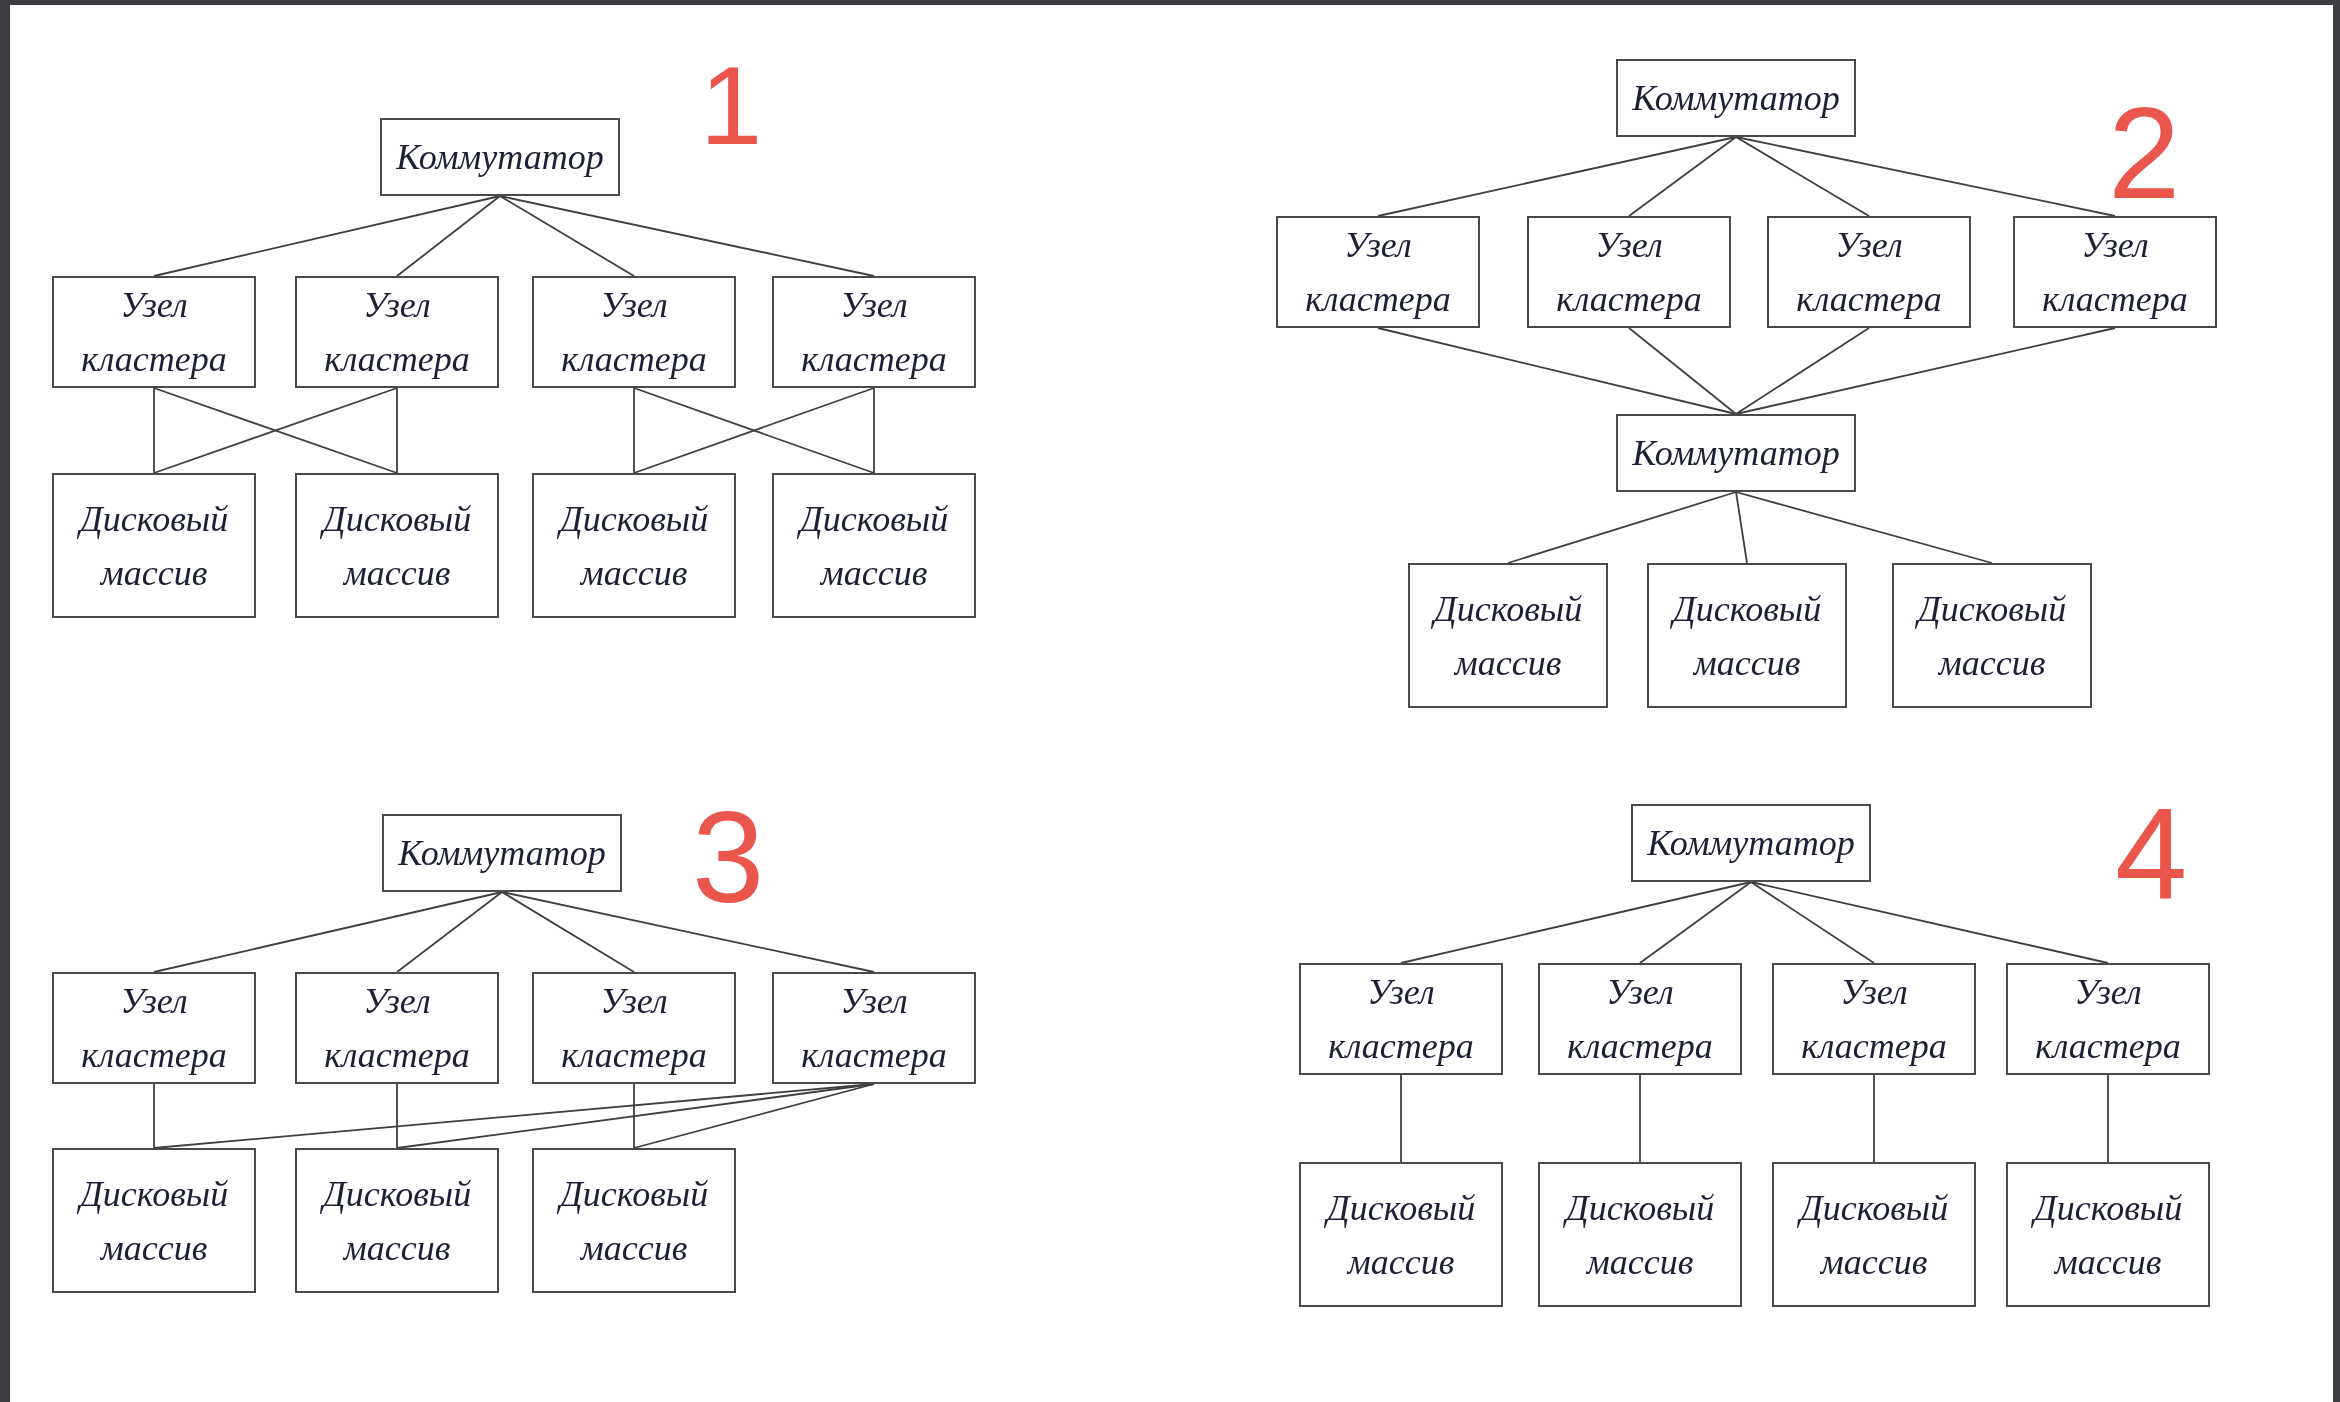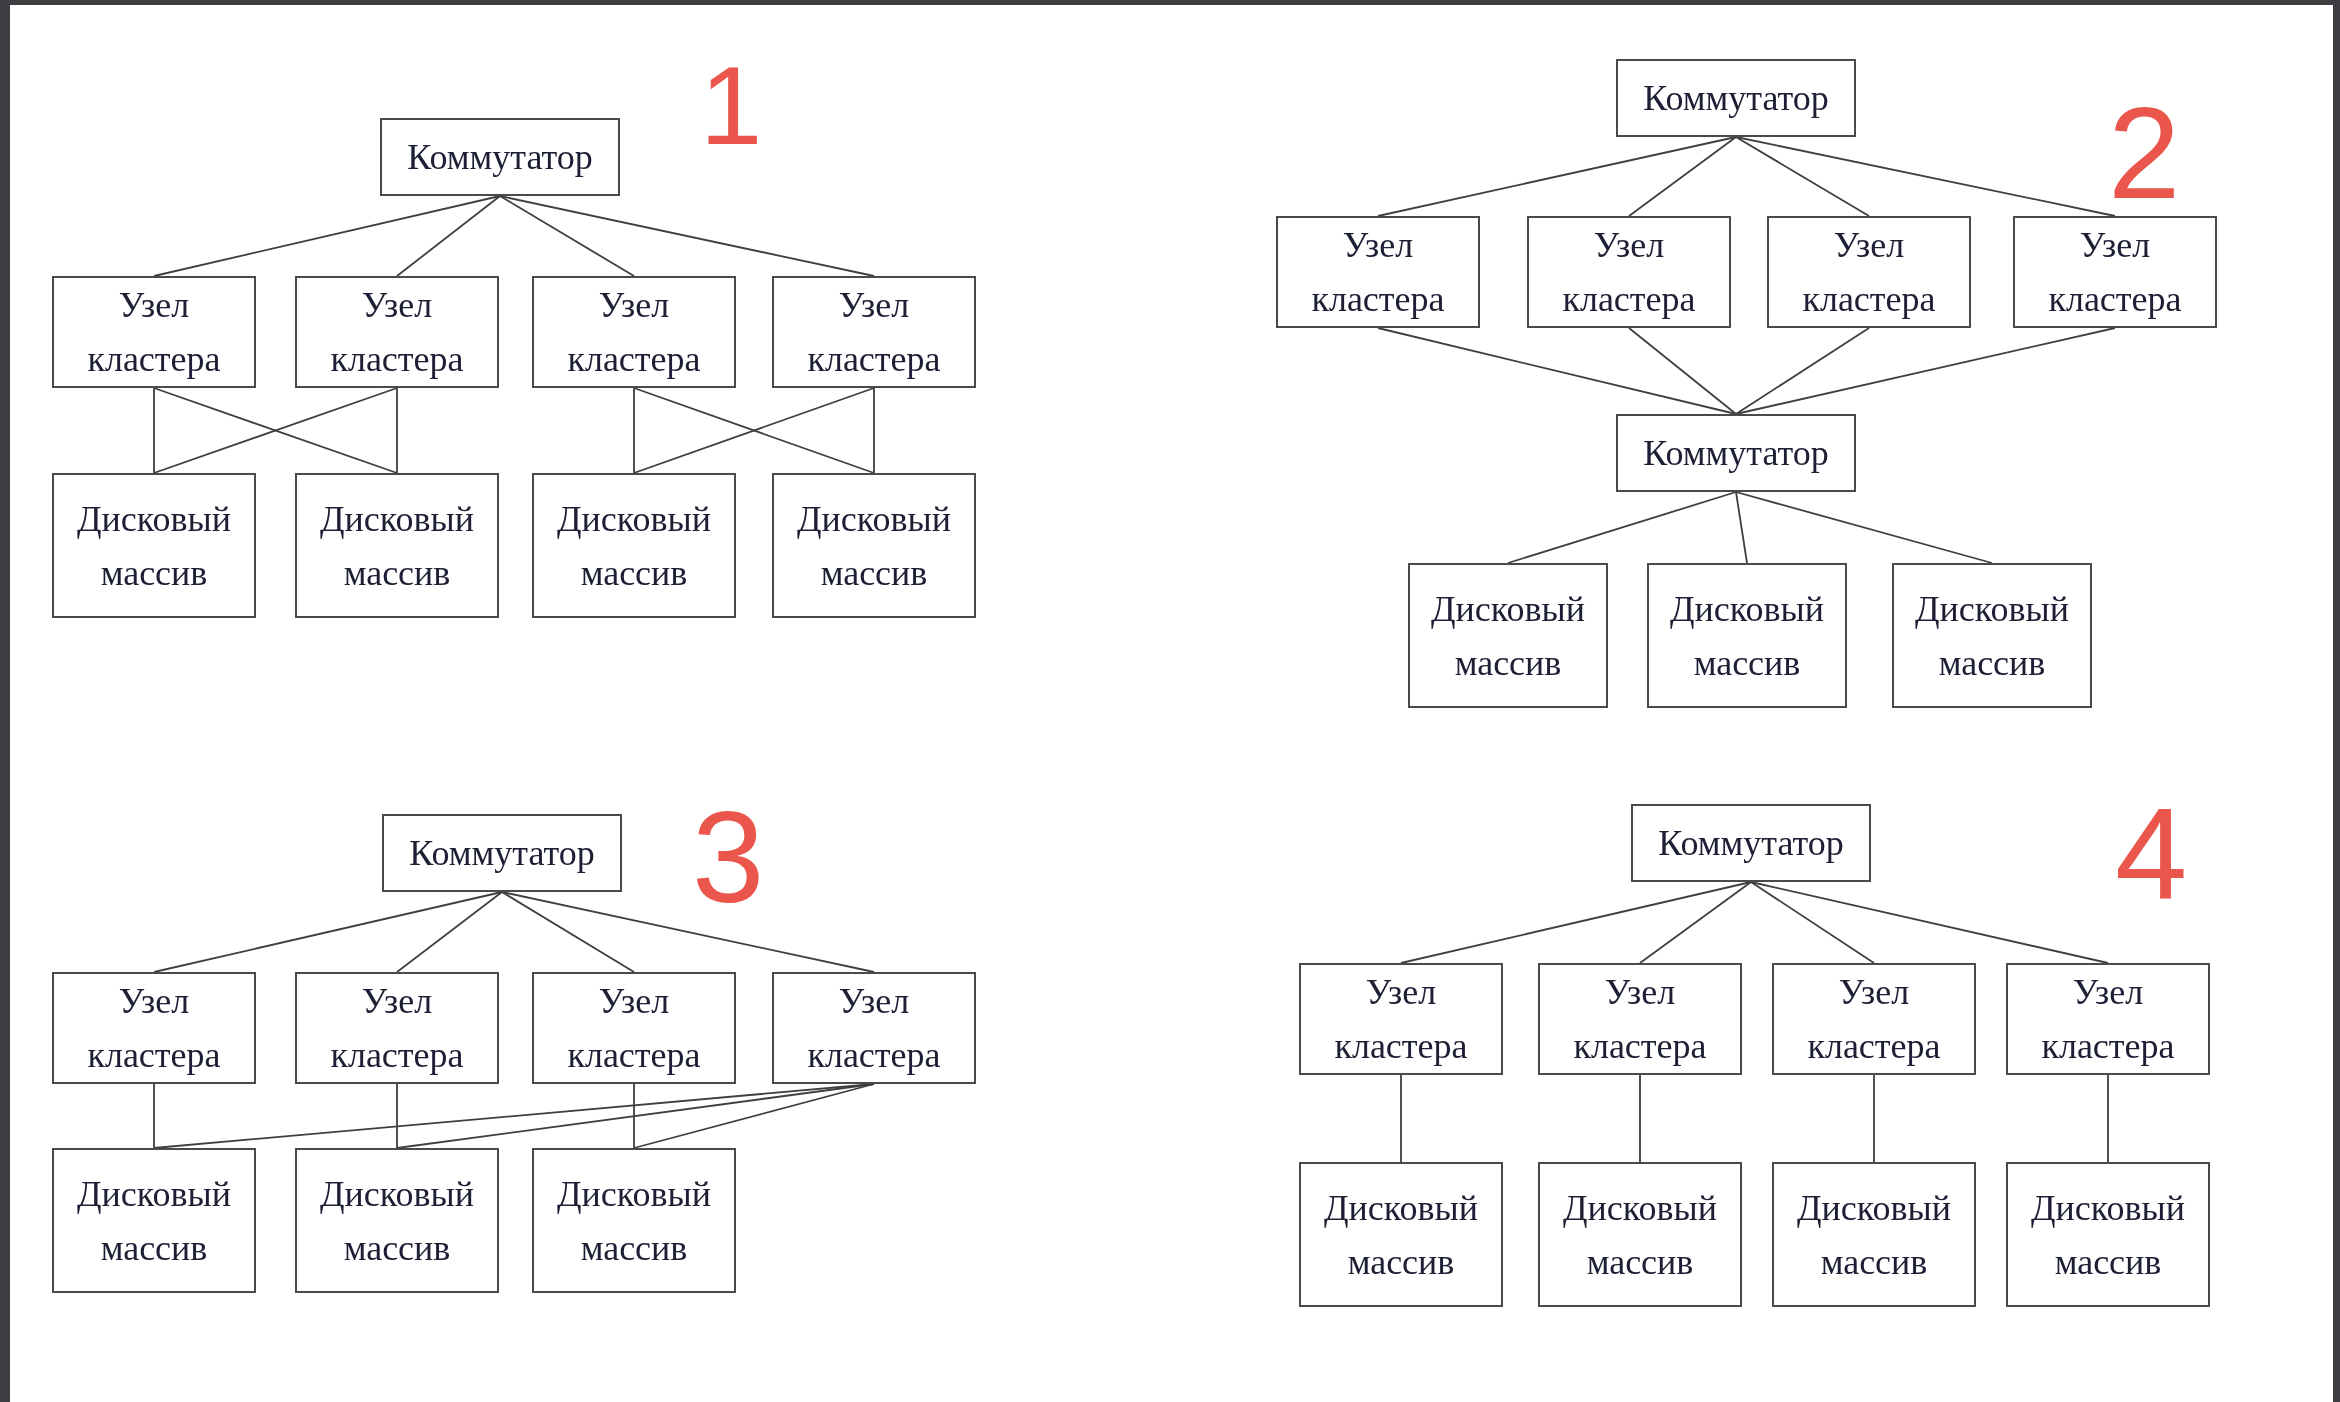--- a/index.html
+++ b/index.html
@@ -8,21 +8,21 @@
     width: 2340px;
     height: 1402px;
     box-sizing: border-box;
     background: #ffffff;
     border-top: 5px solid #3c3e42;
     border-left: 10px solid #3c3e42;
     border-right: 7px solid #3c3e42;
     overflow: hidden;
     font-family: "Liberation Serif", "DejaVu Serif", serif;
   }
-  .diagram { position: absolute; }
+  .diagram { position: absolute; font-style: italic; }
   .wires { position: absolute; left: 0; top: 0; pointer-events: none; }
   .wires line { stroke: #3f3f3f; stroke-width: 1.8; }
   .box {
     position: absolute;
     box-sizing: border-box;
     background: #ffffff;
     border: 2px solid #4a4a4a;
     display: flex;
     flex-direction: column;
     align-items: center;

